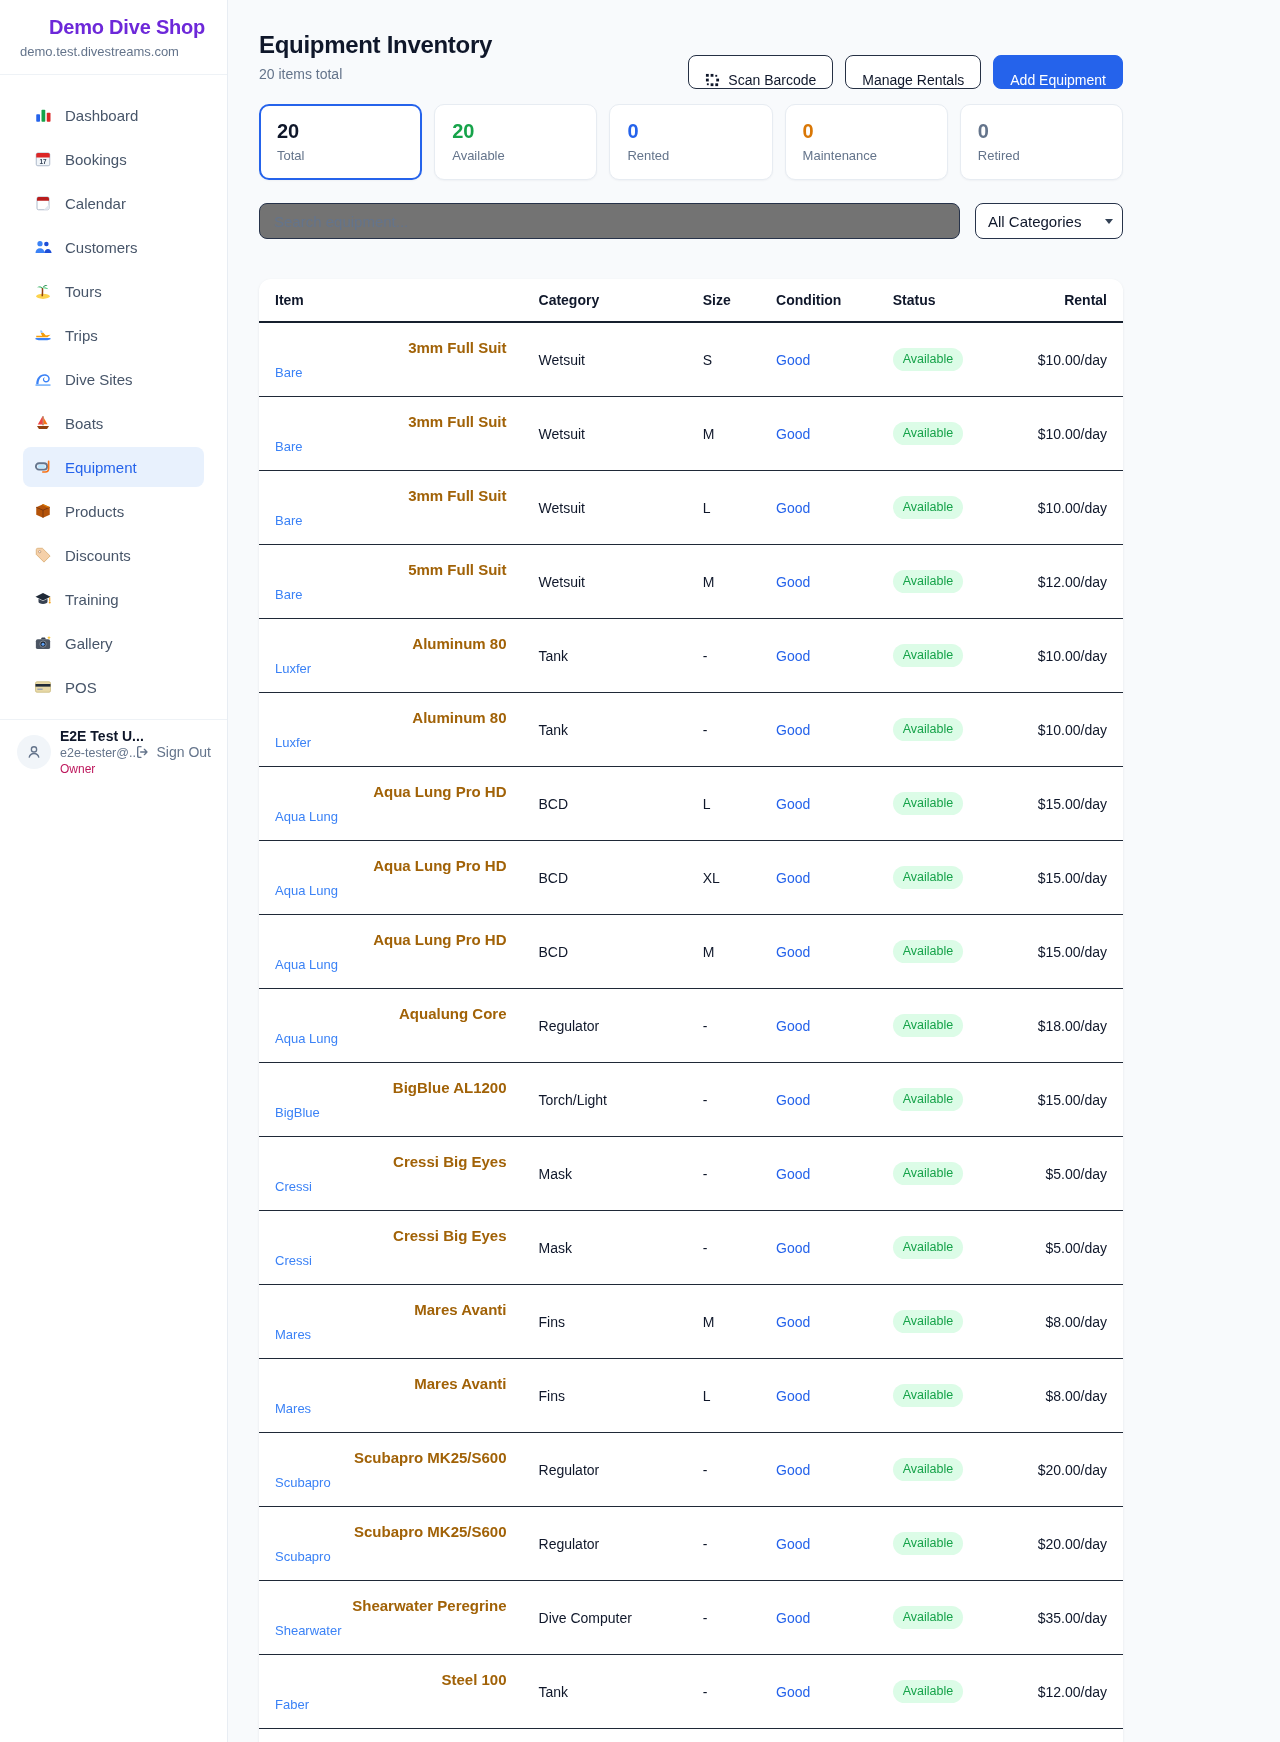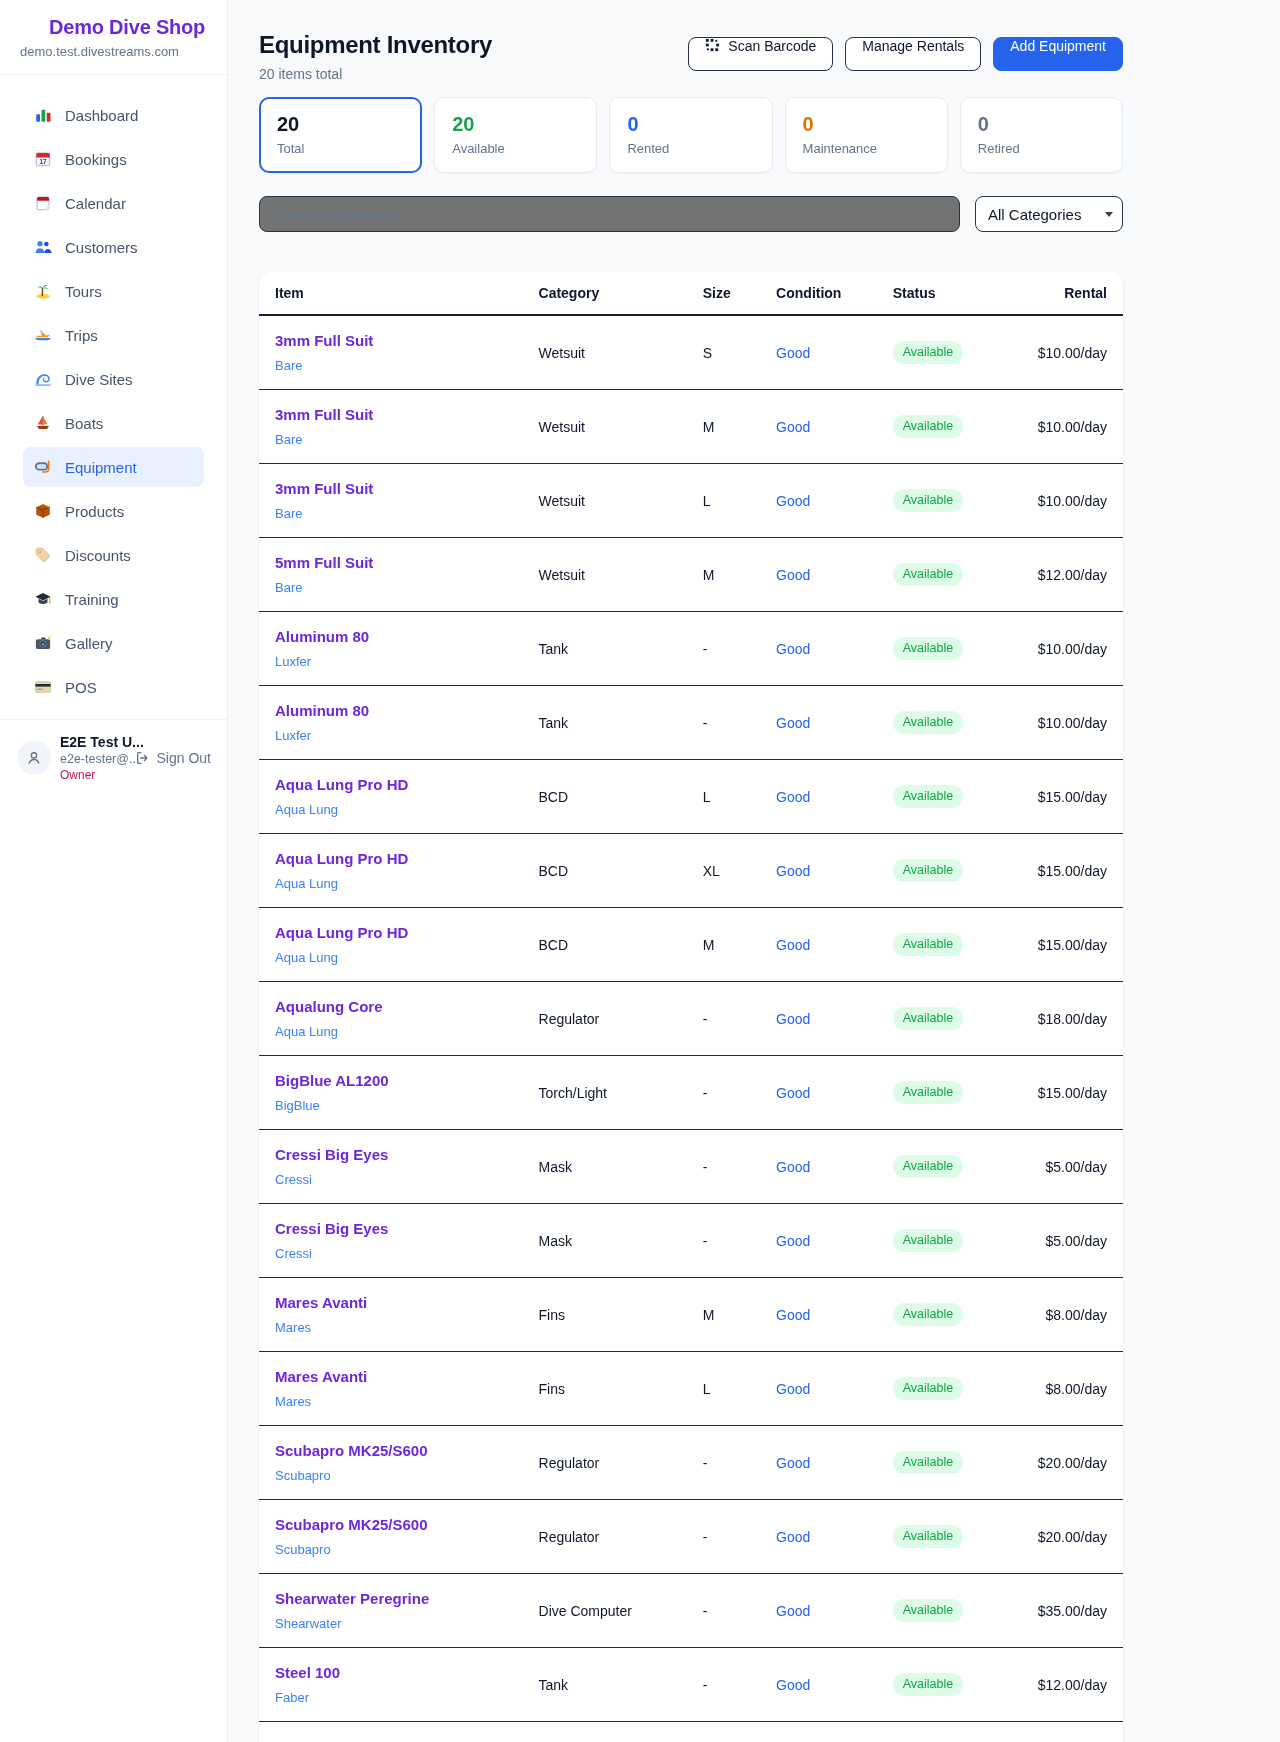--- a/index.html
+++ b/index.html
@@ -18,43 +18,43 @@
   .brand-domain { color:#64748b; font-size:13px; margin-top:5px; }
   .nav { padding:20px 23px 8px; }
   .nav-item {
     display:flex; align-items:center; gap:13px; height:40px; margin-bottom:4px;
     padding:0 10px; border-radius:8px; color:#475569; font-size:15px; cursor:pointer;
   }
   .nav-item.active { background:#e8f1fd; color:#2563eb; }
   .nav-ico { width:19px; height:19px; display:inline-flex; align-items:center; justify-content:center; flex:none; }
   .nav-ico svg { width:18px; height:18px; }
   .user-box {
-    border-top:1px solid #eef2f6; margin-top:0; padding:14px 16px 14px 17px;
+    border-top:1px solid #eef2f6; margin-top:0; padding:8px 16px 14px 17px;
     display:flex; align-items:center; gap:9px;
   }
   .avatar {
     width:34px; height:34px; border-radius:50%; background:#f1f5f9; flex:none;
     display:flex; align-items:center; justify-content:center;
   }
   .user-meta { flex:1; min-width:0; }
   .user-name { font-size:14px; font-weight:bold; color:#0f172a; white-space:nowrap; }
   .user-email { font-size:12.5px; color:#64748b; margin-top:2px; white-space:nowrap; }
   .user-role { font-size:12px; color:#be185d; margin-top:2px; }
   .signout { display:flex; align-items:flex-end; gap:6px; color:#64748b; font-size:14px; cursor:pointer; flex:none; }
   
   .main { margin-left:228px; padding:30px 0 30px 31px; width:1052px; }
   .content { width:864px; }
   .page-head { display:flex; justify-content:space-between; align-items:flex-start; }
   .page-title { font-size:24px; font-weight:bold; letter-spacing:-.3px; line-height:30px; }
   .page-sub { font-size:14px; color:#64748b; margin-top:6px; }
   .head-actions { display:flex; gap:12px; margin-top:7px; }
   .btn {
-    display:inline-flex; align-items:flex-start; gap:8px; height:34px; padding:0 16px;
+    display:inline-flex; align-items:flex-end; gap:8px; height:34px; padding:0 16px;
     border-radius:8px; font-size:14px; background:#fff; border:1px solid #253044;
-    color:#0f172a; cursor:pointer; font-family:inherit;
+    color:#0f172a; cursor:pointer; font-family:inherit;margin-top:18px;
   }
   .btn.primary { background:#2563eb; border-color:#2563eb; color:#fff; font-weight:400; }
   
   .stats { display:flex; gap:12px; margin-top:15px; }
   .stat-card {
     flex:1; background:#fff; border:1px solid #e7ecf2; border-radius:10px;
     padding:14px 17px; height:76px; box-shadow:0 1px 2px rgba(15,23,42,.04); cursor:pointer;
   }
   .stat-card.selected { border:2px solid #2563eb; padding:13px 16px; }
   .stat-value { font-size:20px; font-weight:bold; line-height:24px; }
@@ -85,21 +85,21 @@
   }
   table { width:100%; border-collapse:collapse; }
   th {
     text-align:left; font-size:14px; font-weight:bold; color:#0f172a;
     padding:13px 16px; border-bottom:2px solid #16202e;
   }
   th.right, td.right { text-align:right; }
   tbody tr { border-bottom:1px solid #1f2937; }
   tbody tr:last-child { border-bottom:none; }
   td { padding:15px 16px; vertical-align:middle; font-size:14px; color:#0f172a; }
-  .item-name { color:#6d28d9; font-size:15px; font-weight:600; line-height:19px; cursor:pointer; }
+  .item-name { color:#a16207; font-size:15px; font-weight:600; line-height:19px; cursor:pointer;text-align:right; }
   .item-brand { color:#3b82f6; font-size:13px; margin-top:8px; line-height:16px; }
   .cond { color:#2563eb; cursor:pointer; }
   .badge {
     display:inline-block; background:#dcfce7; color:#16a34a; font-size:12.5px;
     padding:4px 10px; border-radius:999px; line-height:15px;
   }
 </style>
 </head>
 <body>
 

